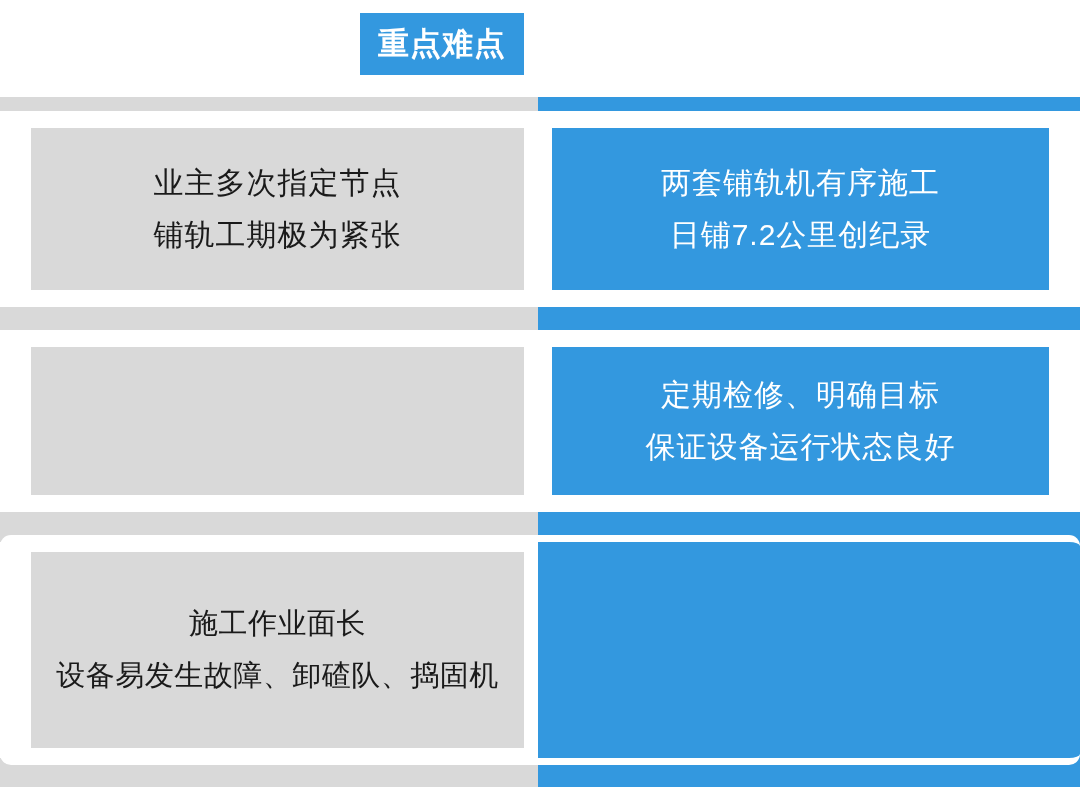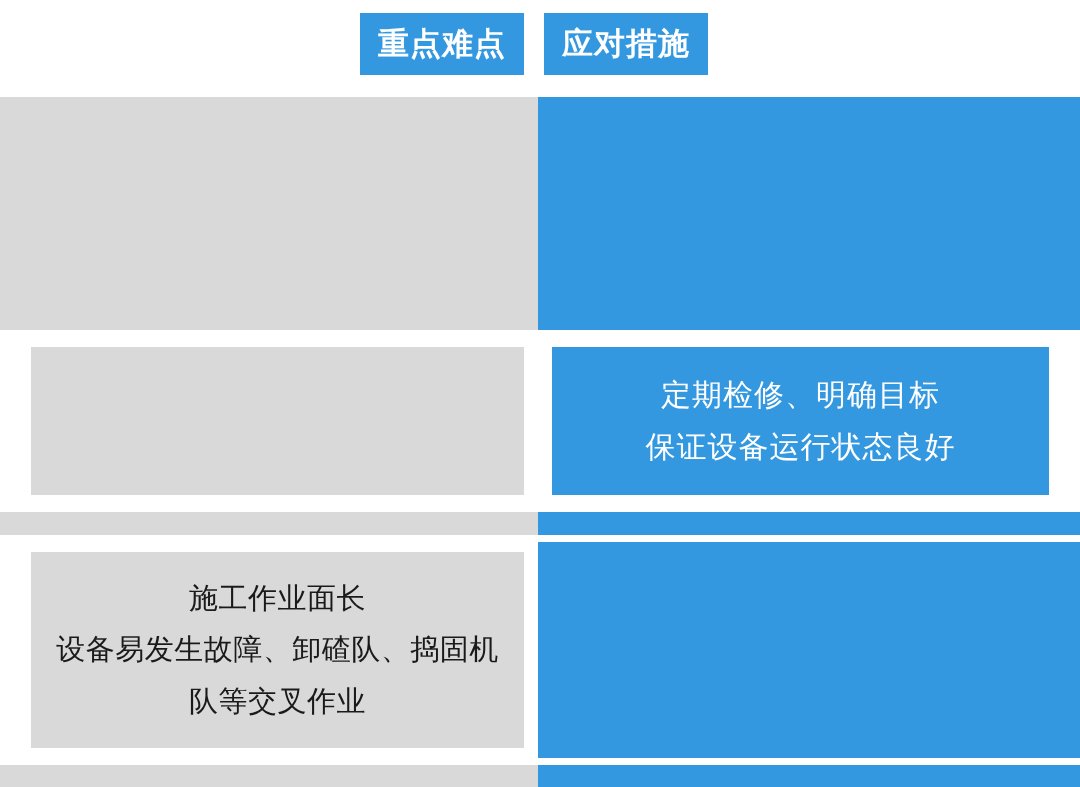--- a/index.html
+++ b/index.html
@@ -81,21 +81,21 @@
     left: 0;
     width: 1080px;
     display: flex;
     
     border-top: 7px solid #ffffff;
     border-bottom: 7px solid #ffffff;
   }
 
   .row-1 { top: 14px;  height: 196px; }
   .row-2 { top: 233px; height: 182px; }
-  .row-3 { top: 438px; height: 230px; }
+  .row-3 { top: 438px; height: 230px; border-radius: 11px; }
 
   .cell {
     position: relative;
     display: flex;
     flex-direction: column;
     align-items: center;
     justify-content: center;
     text-align: center;
     padding: 10px 14px;
   }
@@ -148,48 +148,60 @@
   .row-3 .cell-right .line { font-size: 29px; line-height: 1.78; }
   .row-3 .cell-left .line  { font-size: 29px; line-height: 1.78; }
 </style>
 </head>
 <body>
 
 <div class="page">
 
   <div class="tabs">
     <div class="tab">重点难点</div>
-    <div class="tab">应对措施</div>
   </div>
 
   <div class="band">
     <div class="band-col-left"></div>
     <div class="band-col-right"></div>
   </div>
 
   <div class="rows">
 
+    <div class="row row-1">
+      <div class="cell cell-left">
+        <div class="inner">
+          <div class="line">业主多次指定节点</div>
+          <div class="line">铺轨工期极为紧张</div>
+        </div>
+      </div>
+      <div class="cell cell-right">
+        <div class="inner">
+          <div class="line">两套铺轨机有序施工</div>
+          <div class="line">日铺7.2公里创纪录</div>
+        </div>
+      </div>
+    </div>
 
     <div class="row row-2">
       <div class="cell cell-left">
         <div class="inner">
         </div>
       </div>
       <div class="cell cell-right">
         <div class="inner">
           <div class="line">定期检修、明确目标</div>
           <div class="line">保证设备运行状态良好</div>
         </div>
       </div>
     </div>
 
     <div class="row row-3">
       <div class="cell cell-left">
         <div class="inner">
           <div class="line">施工作业面长</div>
           <div class="line">设备易发生故障、卸碴队、捣固机</div>
-          <div class="line">队等交叉作业</div>
         </div>
       </div>
     </div>
 
   </div>
 </div>
 
 </body></html>

